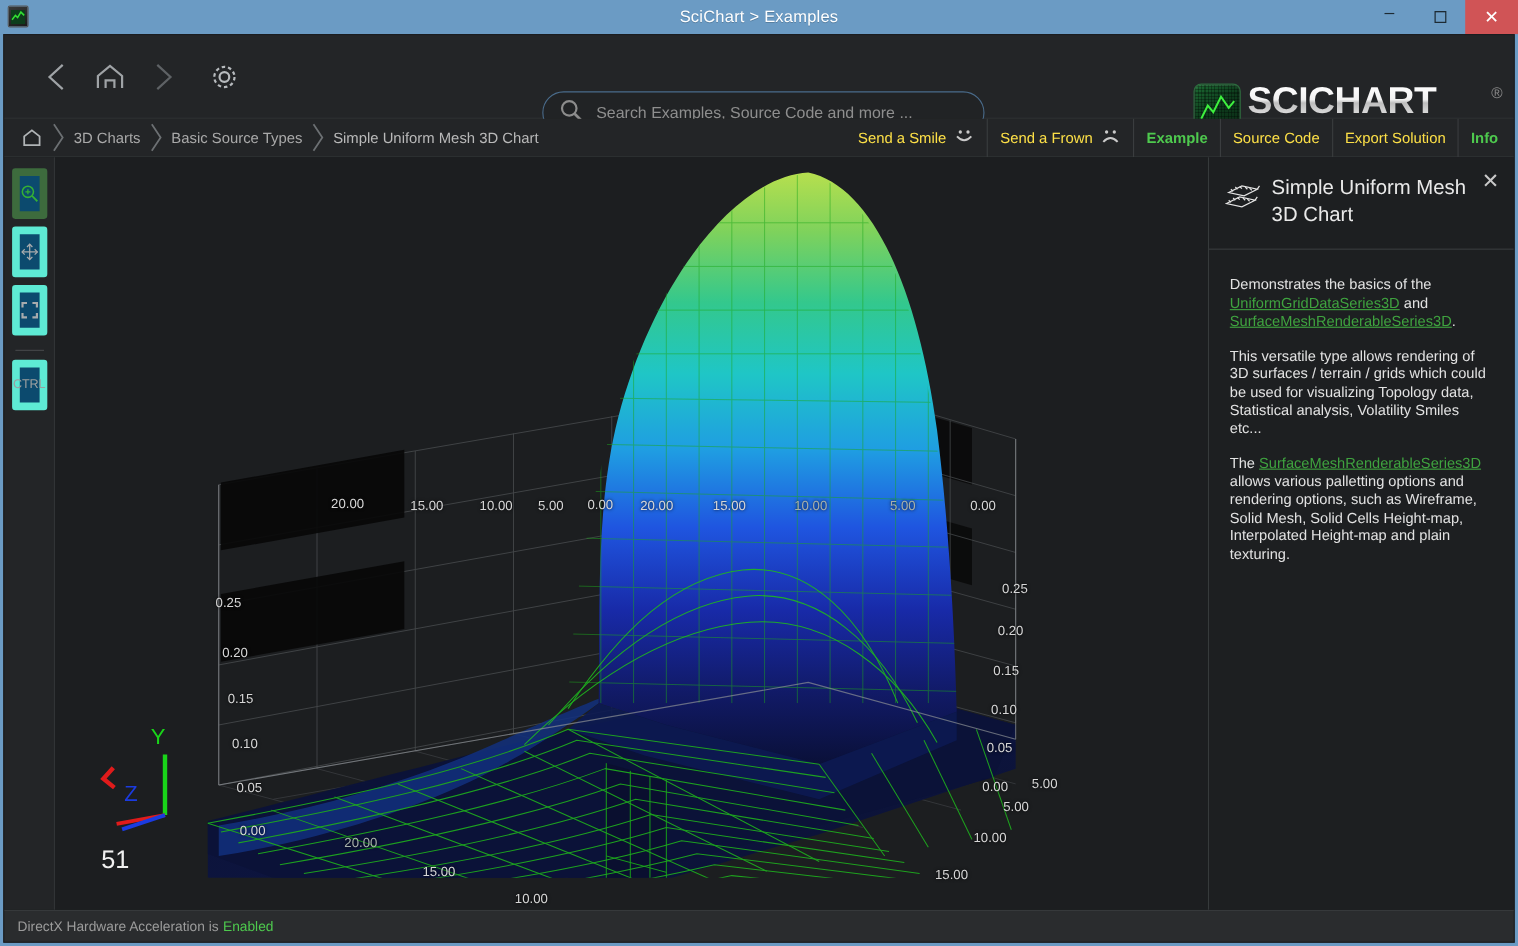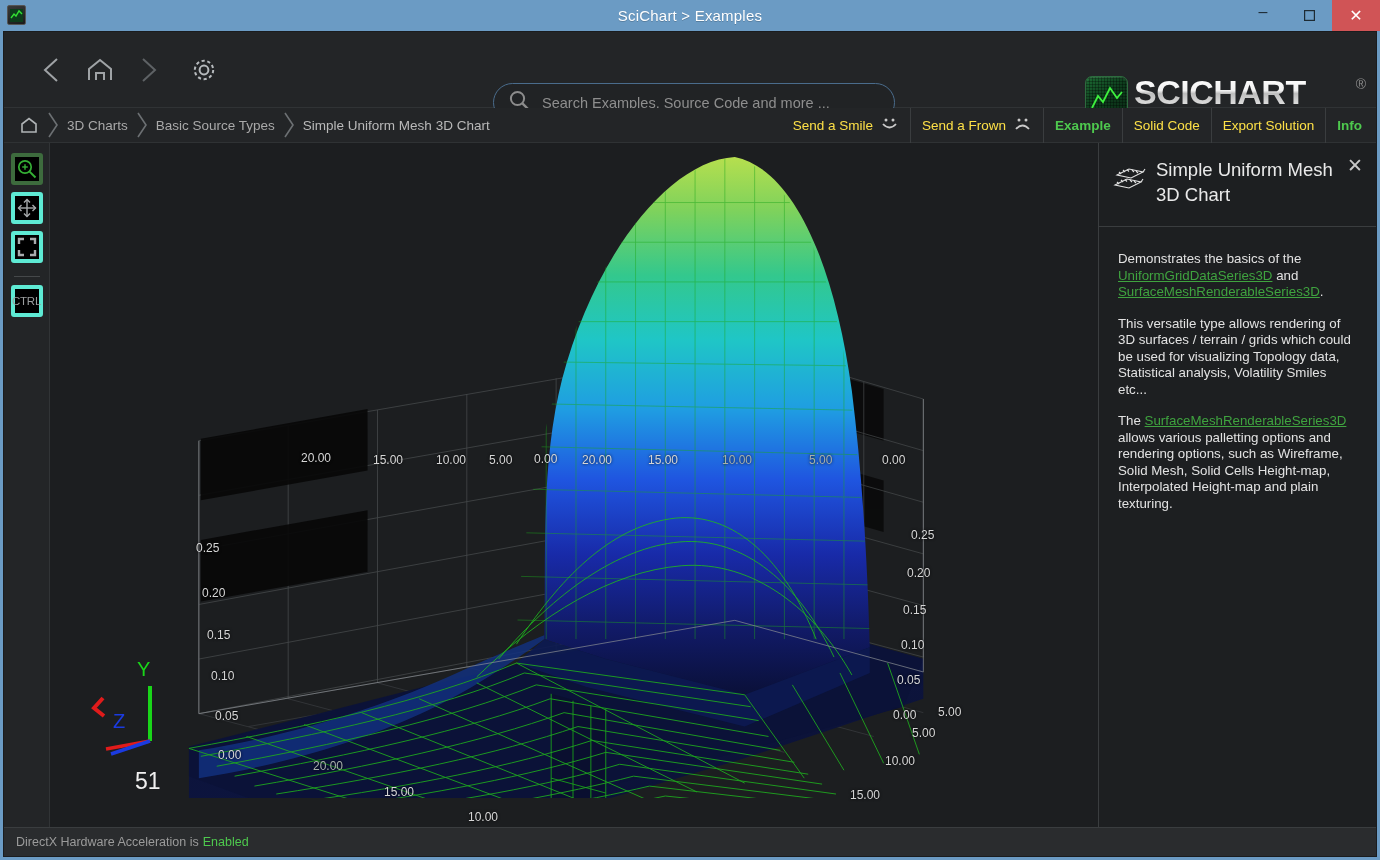--- a/index.html
+++ b/index.html
@@ -187,23 +187,23 @@
 
   
   #modebar {
     width: 46px; flex: 0 0 46px;
     background: #232527;
     display: flex; flex-direction: column; align-items: center;
     padding-top: 10px;
     border-right: 1px solid #313436;
   }
   .mode-btn {
-    width: 32px; height: 32px; margin-bottom: 7px;
-    background: #000000;
-    border: 4px solid #5eead4;
+    width: 32px; height: 46px; margin-bottom: 7px;
+    background: #0c4a6e;
+    border: 7px solid #5eead4;
     border-radius: 3px;
     display: flex; align-items: center; justify-content: center;
     cursor: pointer;
   }
   .mode-btn.active { border-color: #3d6b3d; }
   .mode-sep {
     width: 26px; height: 1px; background: #45484a;
     margin: 6px 0 8px 0;
   }
   .mode-btn.ctrl {
@@ -228,21 +228,20 @@
     text-shadow: 0 0 3px rgba(0,0,0,.9);
     pointer-events: none;
   }
   .axlabel.dim { color: #a7b0ab; }
 
   
   #fps {
     position: absolute; left: 42px; bottom: 32px;
     color: #f0f0f0; font-size: 23px;
     font-family: "Liberation Sans", sans-serif;
-    margin-left: 43px;
   }
   #gizmo { position: absolute; left: 38px; bottom: 62px; width: 110px; height: 115px; }
 
   
   #infopanel {
     width: 278px; flex: 0 0 278px;
     background: #1d1f21;
     border-left: 1px solid #3a3d3f;
     display: flex; flex-direction: column;
   }
@@ -405,21 +404,21 @@
           <span>Send a Frown</span>
           <span>
             <svg width="19" height="15" viewBox="0 0 19 15">
               <circle cx="6" cy="3" r="1.5" fill="#c9c9c9"></circle>
                 <circle cx="13" cy="3" r="1.5" fill="#c9c9c9"></circle>
               <path d="M3,12 Q9.5,5 16,12" fill="none" stroke="#c9c9c9" stroke-width="1.8"></path>
             </svg>
           </span>
         </div>
         <div class="tab active">Example</div>
-        <div class="tab">Solid Code</div>
+        <div class="tab">Source Code</div>
         <div class="tab">Export Solution</div>
         <div class="tab info">Info</div>
       </div>
     </div>
 
     <div id="main">
 
       <div id="modebar">
         <div class="mode-btn active">
           <svg width="22" height="22" viewBox="0 0 22 22">

